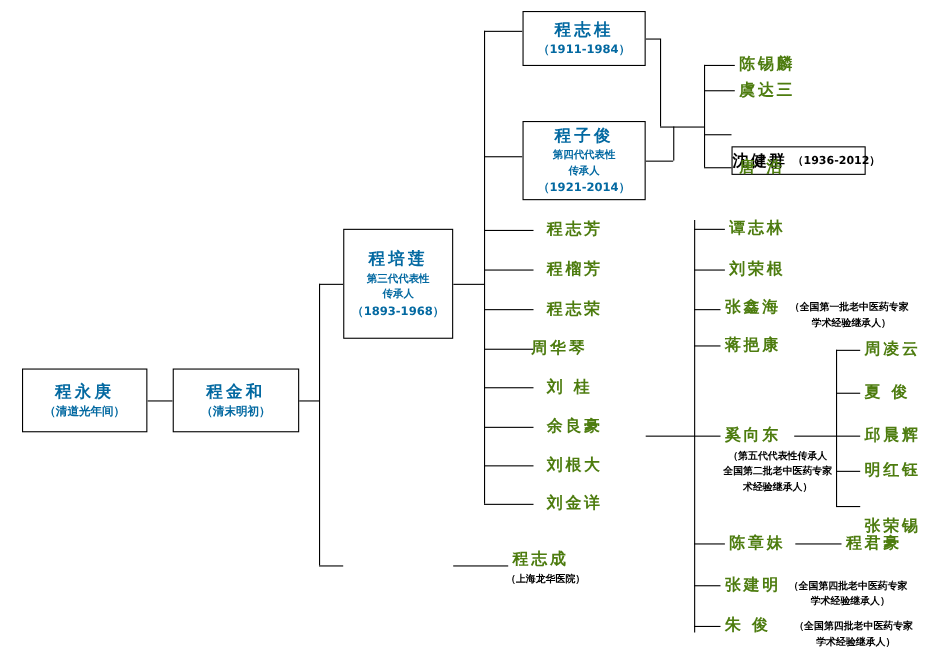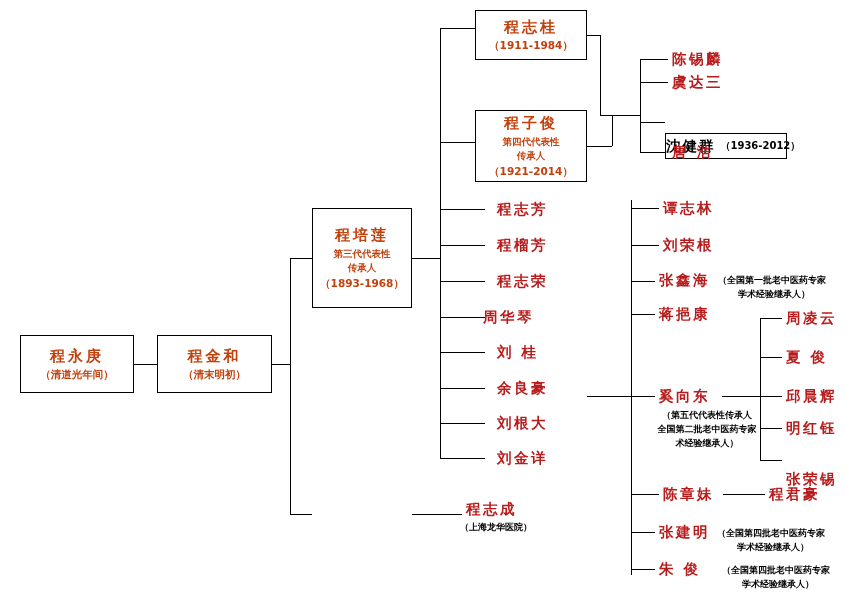--- a/index.html
+++ b/index.html
@@ -29,21 +29,21 @@
   .box {
     position: absolute;
     border: 1.6px solid #000;
     background: #fff;
     box-sizing: border-box;
     display: flex;
     flex-direction: column;
     align-items: center;
     justify-content: center;
     text-align: right;
-    color: #c2410c;
+    color: #0369a1;
     z-index: 3;
   }
   .box .nm {
     font-size: 15px;
     font-weight: 700;
     letter-spacing: 3px;
     line-height: 1.25;
     white-space: nowrap;
   }
   .box .sub {
@@ -59,21 +59,21 @@
     line-height: 1.35;
     white-space: nowrap;
     margin-top: 1px;
   }
   
   .leaf {
     position: absolute;
     font-size: 14.5px;
     font-weight: 700;
     letter-spacing: 2.5px;
-    color: #b91c1c;
+    color: #4d7c0f;
     white-space: nowrap;
     z-index: 3;
     line-height: 1;
   }
   .note {
     position: absolute;
     font-size: 9px;
     font-weight: 700;
     color: #000;
     white-space: nowrap;

